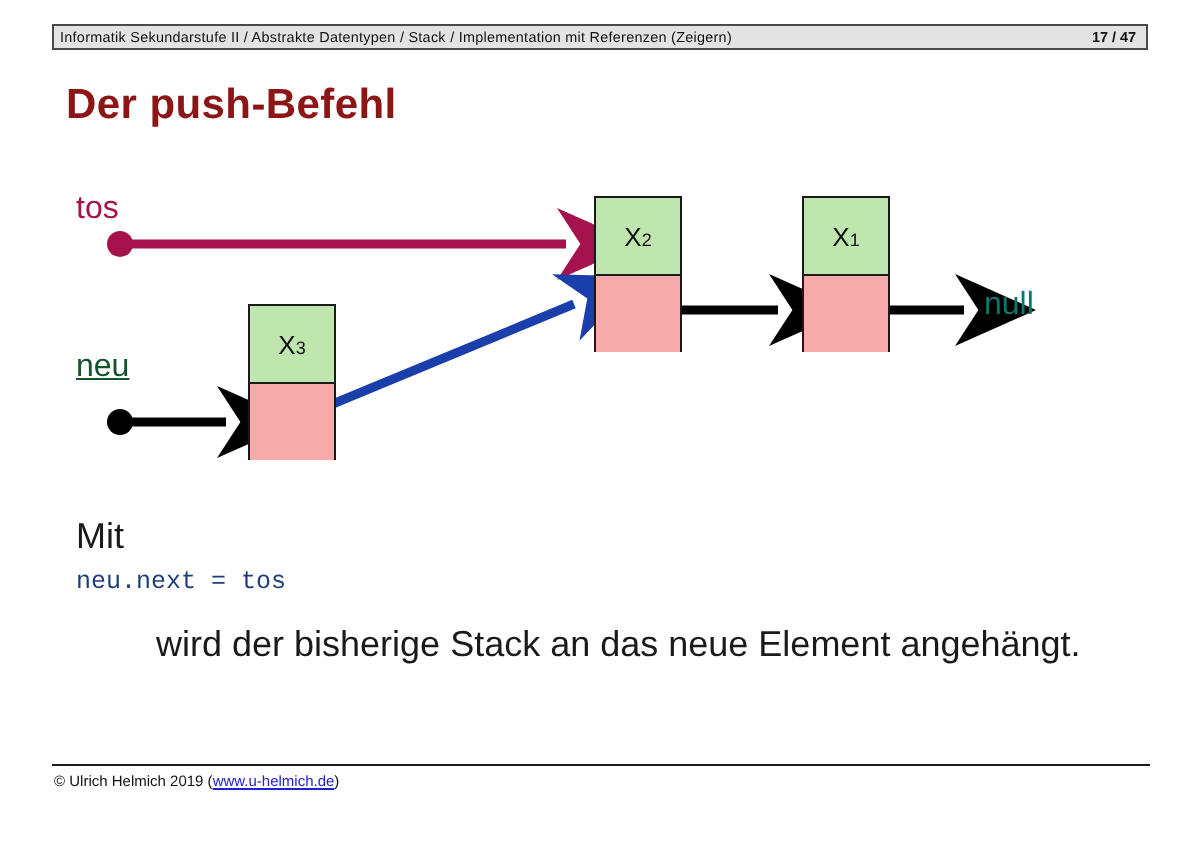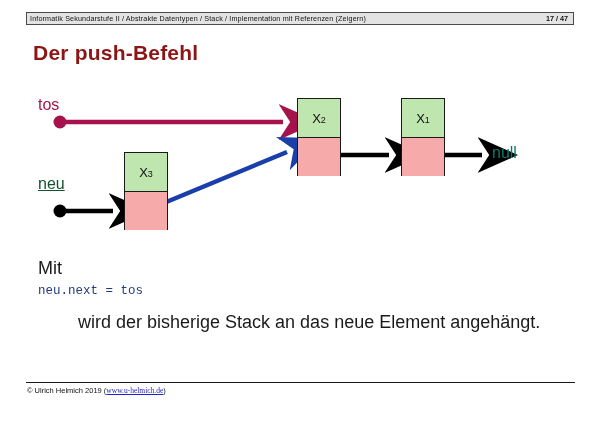--- a/index.html
+++ b/index.html
@@ -152,21 +152,20 @@
     position: absolute;
     left: 27px;
     top: 386px;
     font-size: 7.5px;
     color: #111111;
     white-space: nowrap;
   }
   .footer-link {
     color: #2222cc;
     text-decoration: underline;
-    font-family: Liberation Serif, serif;
   }
 </style>
 </head>
 <body>
 
 <div id="slide">
 
   <div class="header-bar">
     <span class="header-title">Informatik Sekundarstufe II / Abstrakte Datentypen / Stack / Implementation mit Referenzen (Zeigern)</span>
     <span class="header-page">17 / 47</span>

